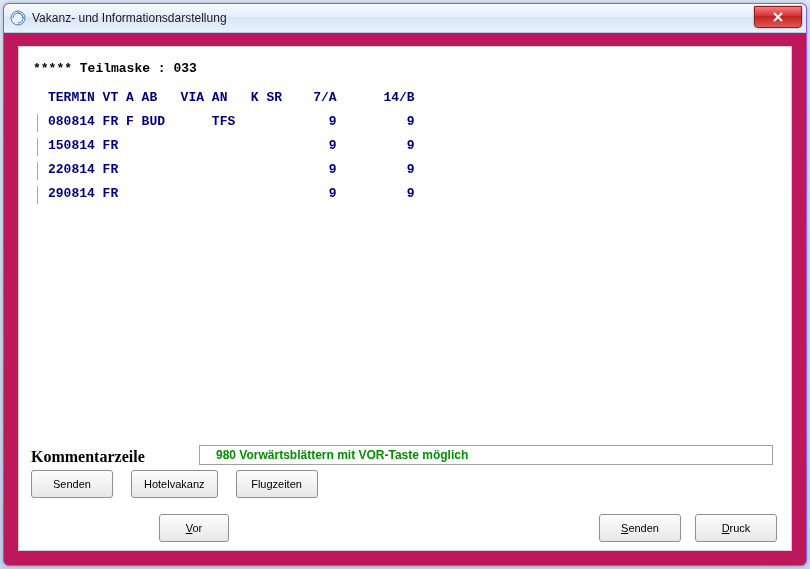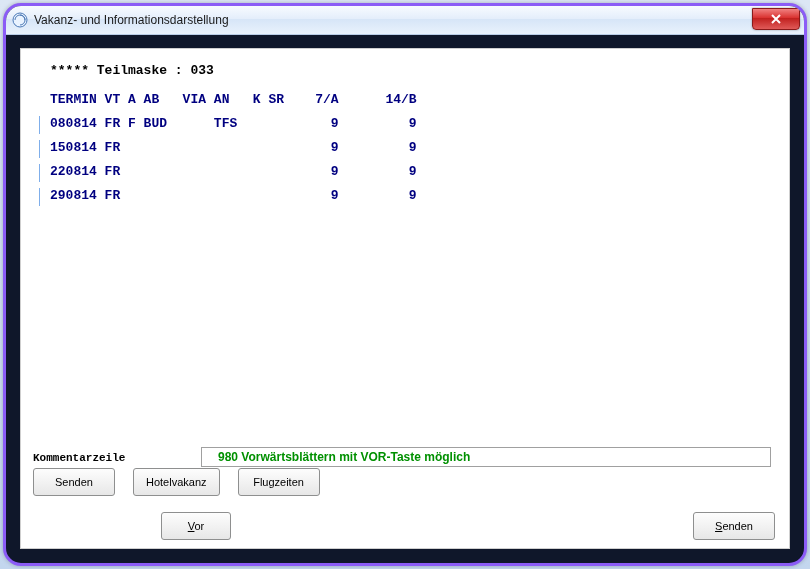--- a/index.html
+++ b/index.html
@@ -1,38 +1,38 @@
 <!DOCTYPE html>
 <html><head>
 <meta charset="utf-8">
 <style>
   html,body{margin:0;padding:0;font-family:"Segoe UI",Tahoma,sans-serif;font-size:12px;
     background:linear-gradient(to bottom,#dce7f5,#c3d6ee);width:810px;height:569px;overflow:hidden}
-  .window{position:absolute;left:3px;top:3px;right:3px;bottom:3px;border:3px solid #8b5cf6;
-    border-radius:18px;background:#0f172a;box-shadow:0 0 4px rgba(0,0,0,.25);overflow:hidden}
+  .window{position:absolute;left:3px;top:3px;right:3px;bottom:3px;border:1px solid #8b5cf6;
+    border-radius:6px;background:#be185d;box-shadow:0 0 4px rgba(0,0,0,.25);overflow:hidden}
   .titlebar{height:28px;background:linear-gradient(to bottom,#f7fbff,#e4eefb 45%,#d6e5f7 46%,#e9f2fc);
     border-bottom:1px solid #b9cde6;display:flex;align-items:center;padding:0 0 0 6px;position:relative}
   .titlebar .icon{width:16px;height:16px;margin-right:6px}
   .titlebar .title{color:#1a1a1a;font-size:12px}
   .closebtn{position:absolute;right:4px;top:2px;width:46px;height:20px;border-radius:0 0 4px 4px;
     background:linear-gradient(to bottom,#f08080,#d9302e 45%,#c1201e 46%,#e05a58);
     border:1px solid #8b1a1a;color:#fff;display:flex;align-items:center;justify-content:center;
     font-weight:bold;font-size:13px;cursor:default;box-shadow:0 0 2px rgba(0,0,0,.4)}
   .inner{position:absolute;left:14px;top:42px;right:14px;bottom:14px;background:#fff;
     border:1px solid #cfcfcf;padding:14px 5px 10px 5px;box-sizing:border-box}
   .mask-head{font-family:"Courier New",monospace;font-size:13px;font-weight:bold;color:#000;
-    margin:0 0 14px 24px}
+    margin:0 0 14px 9px}
   .grid{font-family:"Courier New",monospace;font-size:13px;font-weight:bold;color:#000080;
     margin-left:14px;white-space:pre}
   .grid .row{height:24px;display:flex;align-items:flex-start}
   .grid .marker{display:inline-block;width:6px;height:18px;background:#fff;border-left:0;
     margin-right:4px}
   .grid .row.data .marker{box-shadow:-1px 0 0 #7faeea}
   .kommentar-area{position:absolute;left:12px;right:12px;bottom:84px}
-  .klabel{font-family:Liberation Mono, monospace;font-size:11px;font-weight:bold;color:#000}
+  .klabel{font-family:Liberation Serif, serif;font-size:16px;font-weight:bold;color:#000}
   .kfield{position:absolute;left:168px;right:6px;top:-3px;height:20px;border:1px solid #a0a0a0;
     background:#fff;color:#009000;font-weight:bold;font-size:12px;font-family:Tahoma,sans-serif;
     padding:2px 16px;box-sizing:border-box}
   .btnrow1{position:absolute;left:12px;bottom:52px;display:flex;gap:18px}
   .btnrow2{position:absolute;left:140px;bottom:8px}
   .btnrow3{position:absolute;right:14px;bottom:8px;display:flex;gap:14px}
   button.win{font-family:Tahoma,sans-serif;font-size:11px;height:28px;min-width:82px;padding:0 12px;
     background:linear-gradient(to bottom,#fdfdfd,#e7e7e7);border:1px solid #8e8f8f;border-radius:3px;
     cursor:default}
   button.win.small{min-width:70px}
@@ -76,15 +76,16 @@
       <button class="win">Hotelvakanz</button>
       <button class="win">Flugzeiten</button>
     </div>
 
     <div class="btnrow2">
       <button class="win small"><span class="ul">V</span><span>or</span></button>
     </div>
 
     <div class="btnrow3">
       <button class="win"><span class="ul">S</span><span>enden</span></button>
+      <button class="win"><span class="ul">D</span><span>ruck</span></button>
     </div>
   </div>
 </div>
 
 </body></html>

